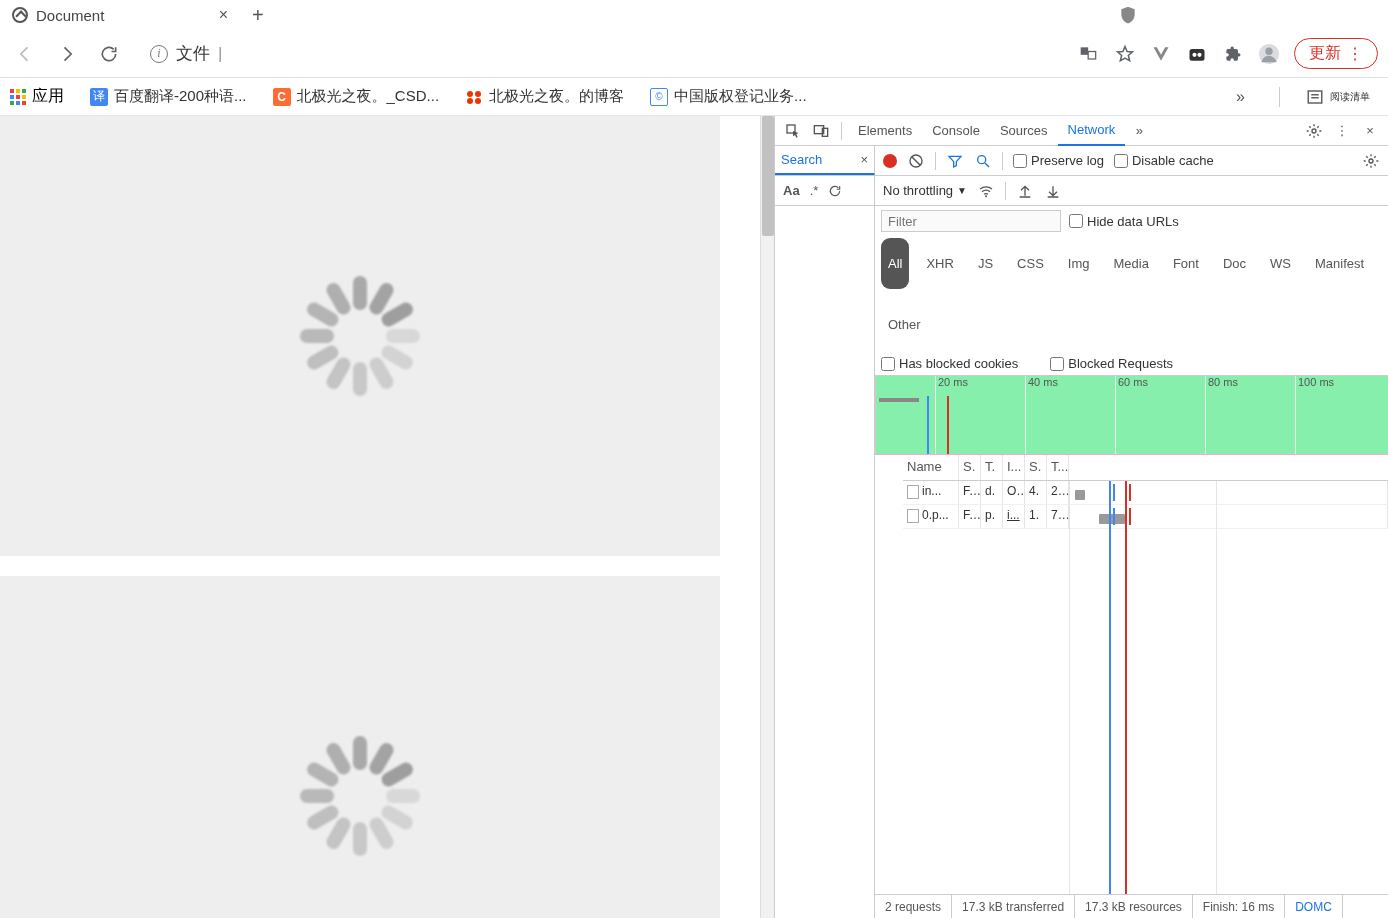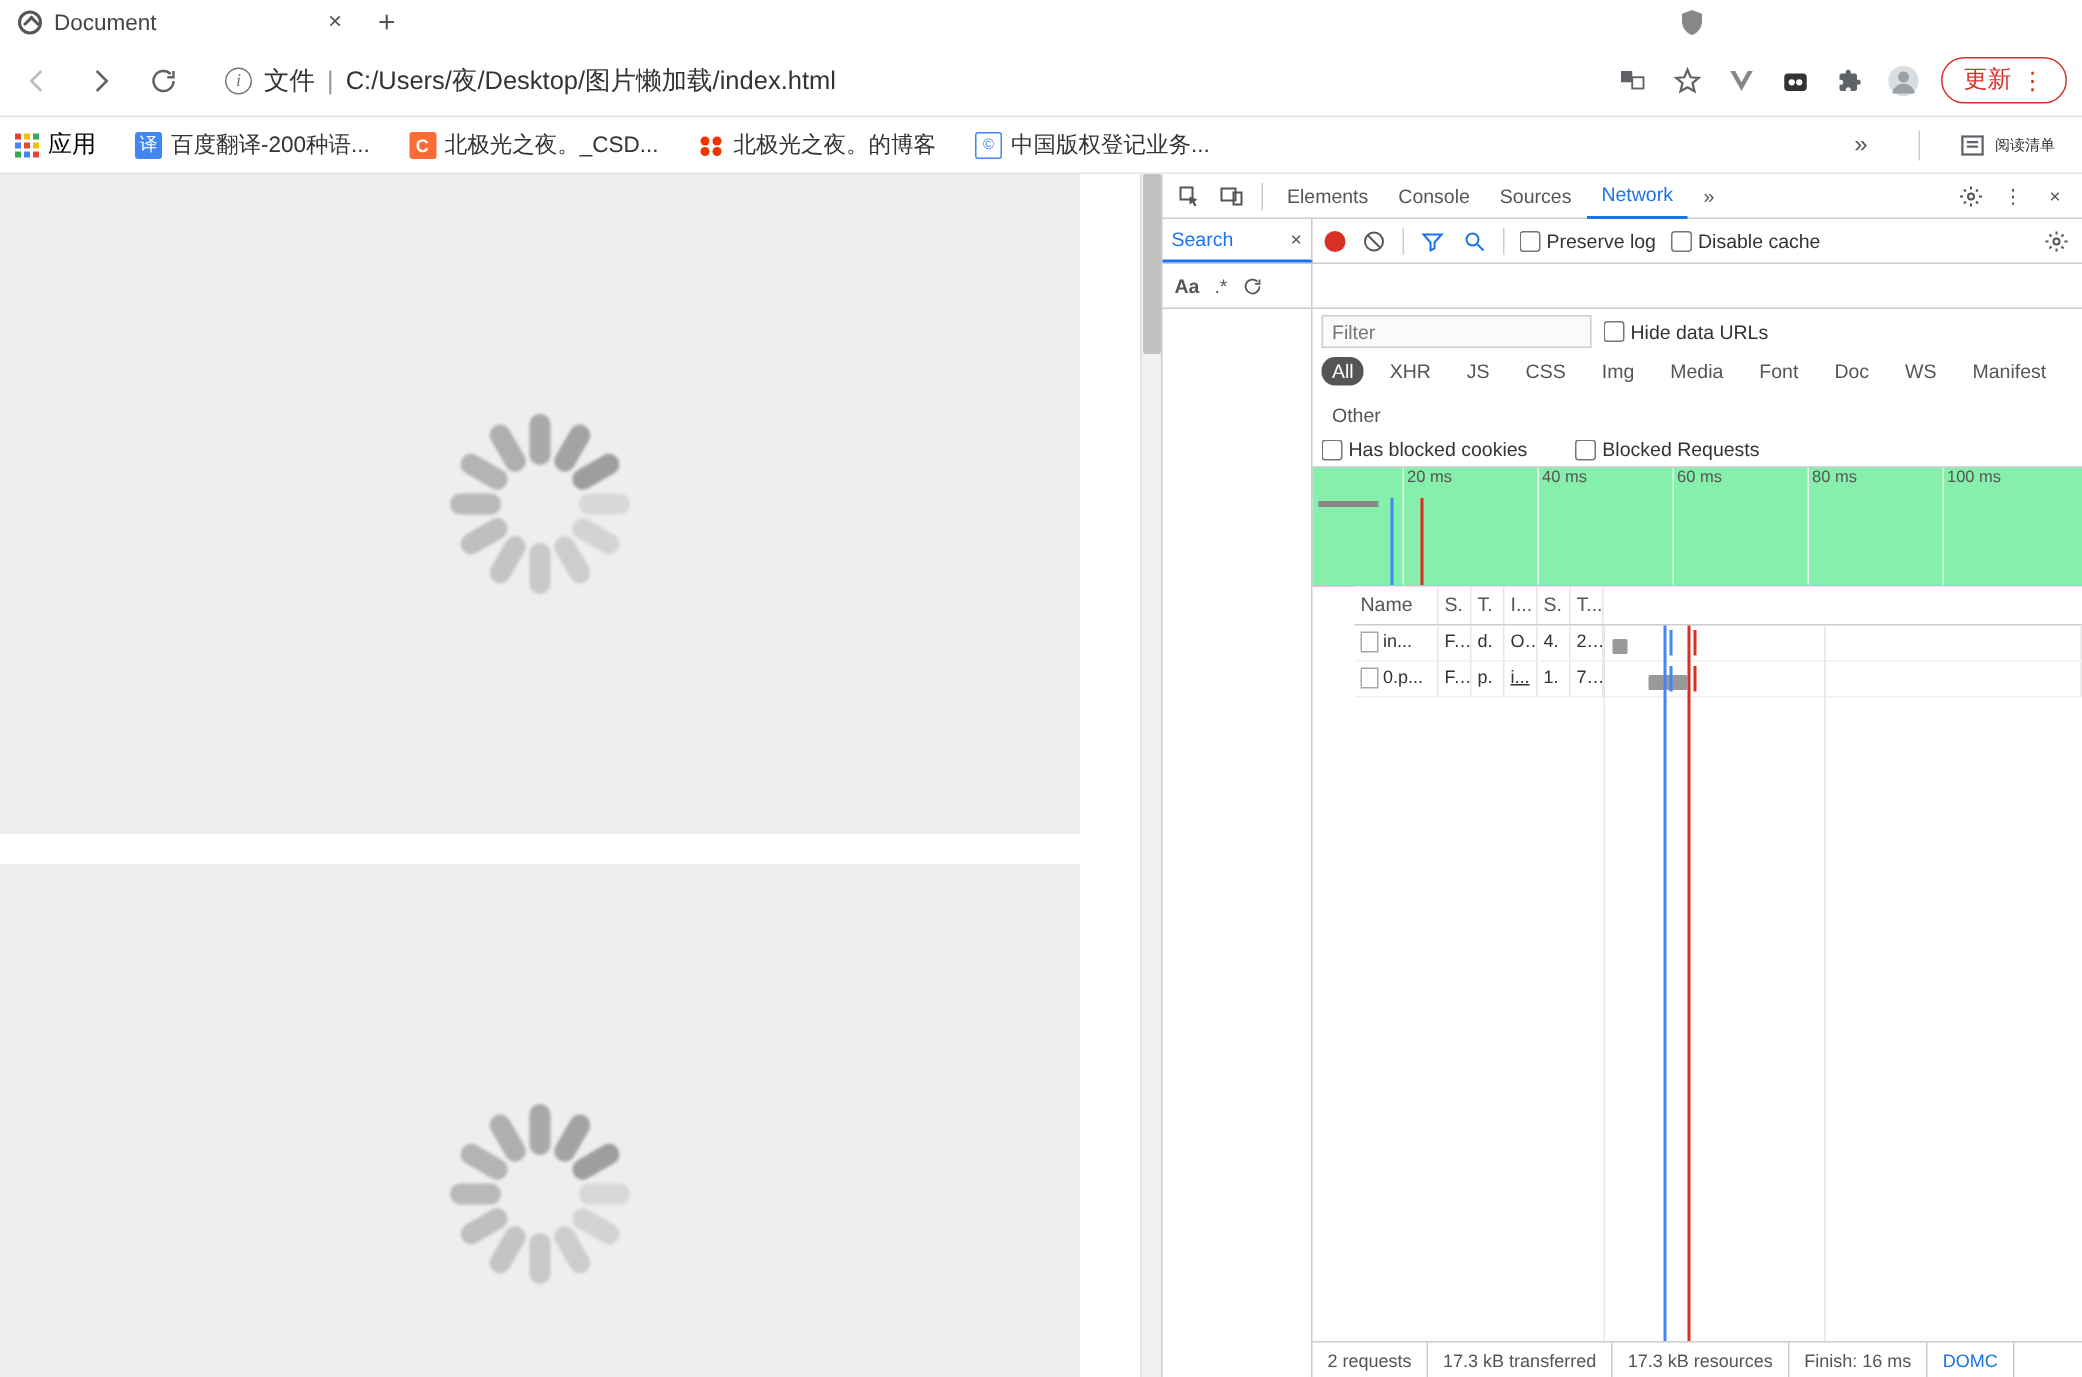--- a/index.html
+++ b/index.html
@@ -82,21 +82,21 @@
 .throttle-row { flex:1; display:flex; align-items:center; gap:10px; padding:0 8px; }
 .throttle-sel { color:#333; display:flex; align-items:center; gap:4px; cursor:pointer; }
 
 .dt-body { flex:1; display:flex; }
 .search-body { width:100px; border-right:1px solid #ccc; }
 .net-body { flex:1; display:flex; flex-direction:column; }
 
 .filter-row { display:flex; align-items:center; padding:4px 6px; gap:8px; }
 .filter-input { width:180px; height:22px; border:1px solid #ccc; padding:0 6px; font-size:13px; background:#fafafa; color:#888; }
 .type-row { display:flex; align-items:center; gap:10px; padding:2px 6px; flex-wrap:wrap; }
-.type-pill { padding:2px 7px; border-radius:9px; cursor:pointer; color:#555; }
+.type-pill { padding:18px 7px; border-radius:9px; cursor:pointer; color:#555; }
 .type-pill.active { background:#555; color:#fff; }
 .check-row { display:flex; align-items:center; gap:32px; padding:4px 6px; }
 
 .timeline { height:80px; border-top:1px solid #ccc; border-bottom:1px solid #f9a8d4; position:relative; background:#86efac; }
 .timeline .tick { position:absolute; top:0; height:100%; border-left:1px solid #eee; font-size:11px; color:#555; padding-left:2px; }
 .timeline .tick.first { border-left:1px solid #ccc; }
 .timeline .mark-blue { position:absolute; top:20px; bottom:0; width:2px; background:#4285f4; }
 .timeline .mark-red { position:absolute; top:20px; bottom:0; width:2px; background:#d93025; }
 .timeline .bar { position:absolute; top:22px; height:4px; background:#888; }
 
@@ -147,21 +147,20 @@
   </div>
   <div class="navbtn">
     <svg width="20" height="20" viewBox="0 0 24 24">
         <path fill="none" stroke="#5f6368" stroke-width="2" d="M20 12a8 8 0 1 1-2.3-5.6M20 4v5h-5"></path>
       </svg>
   </div>
   <div class="addrfield">
     <span class="info">i</span>
     <span class="filelbl">文件</span>
     <span class="sep">|</span>
-    <span class="url">C:/Users/夜/Desktop/图片懒加载/index.html</span>
   </div>
   <div class="toolbar-icons">
     <div class="tb-icon">
         <svg width="20" height="20" viewBox="0 0 24 24">
           <rect x="2" y="4" width="9" height="9" fill="#5f6368"></rect>
           <rect x="11" y="9" width="9" height="9" fill="none" stroke="#5f6368" stroke-width="1.5"></rect>
         </svg>
       </div>
     <div class="tb-icon">
         <svg width="20" height="20" viewBox="0 0 24 24">
@@ -365,20 +364,43 @@
     <div class="dt-row3">
       <div class="search-controls">
         <span style="font-weight:bold">Aa</span>
         <span>.*</span>
         <span>
             <svg width="14" height="14" viewBox="0 0 24 24">
               <path fill="none" stroke="#555" stroke-width="2" d="M20 12a8 8 0 1 1-2.3-5.6M20 4v5h-5"></path>
             </svg>
           </span>
       </div>
+      <div class="throttle-row">
+        <div class="throttle-sel">
+            <span>No throttling</span>
+            <span style="font-size:10px">▼</span>
+          </div>
+        <div class="tb-ic">
+            <svg width="16" height="16" viewBox="0 0 24 24">
+              <path fill="none" stroke="#555" stroke-width="2" d="M3 9a15 15 0 0 1 18 0M6 13a10 10 0 0 1 12 0M9 17a5 5 0 0 1 6 0"></path>
+              <circle cx="12" cy="20" r="1.5" fill="#555"></circle>
+            </svg>
+          </div>
+        <div class="vdiv"></div>
+        <div class="tb-ic">
+            <svg width="16" height="16" viewBox="0 0 24 24">
+              <path fill="none" stroke="#555" stroke-width="2" d="M12 19V5M6 11l6-6 6 6M4 21h16"></path>
+            </svg>
+          </div>
+        <div class="tb-ic">
+            <svg width="16" height="16" viewBox="0 0 24 24">
+              <path fill="none" stroke="#555" stroke-width="2" d="M12 5v14M6 13l6 6 6-6M4 21h16"></path>
+            </svg>
+          </div>
+      </div>
     </div>
 
     <div class="dt-body">
       <div class="search-body"></div>
       <div class="net-body">
         <div class="filter-row">
           <input class="filter-input" placeholder="Filter" style="">
           <label class="chk">
               <input type="checkbox" style="">
               <span>Hide data URLs</span>

